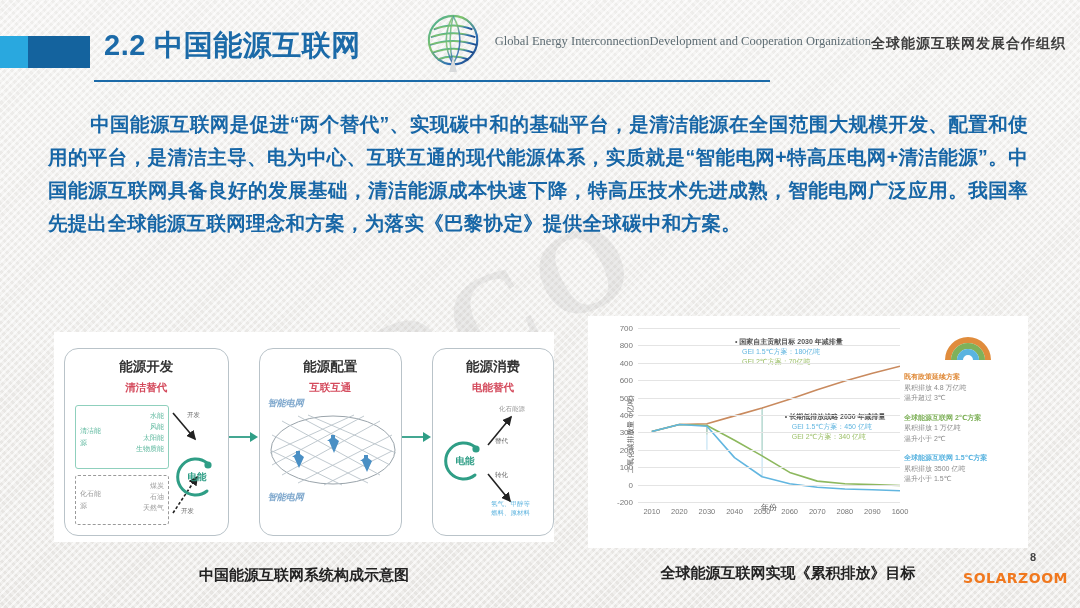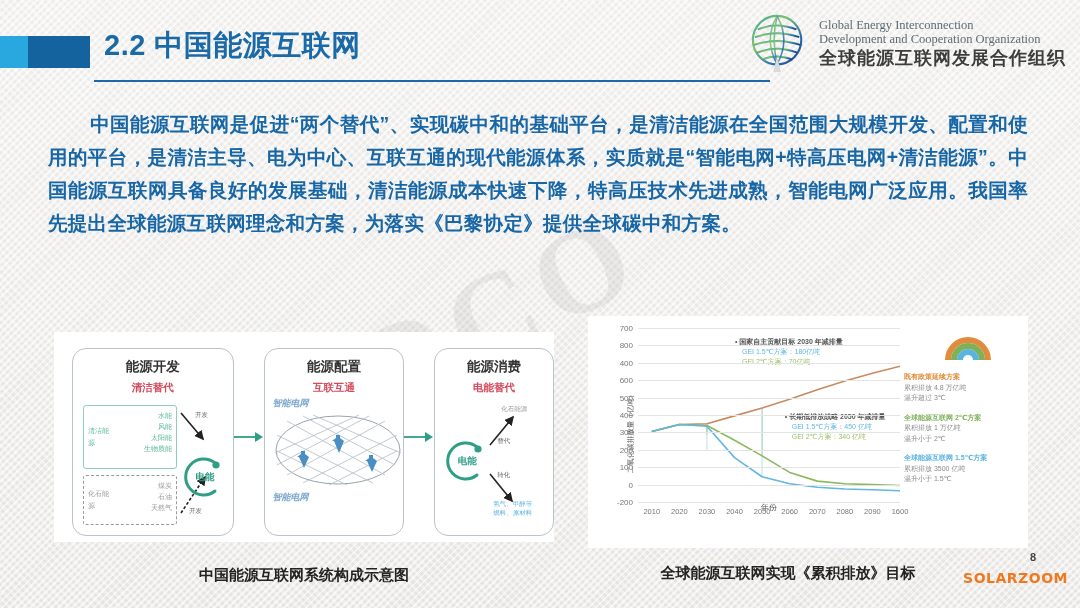--- a/index.html
+++ b/index.html
@@ -27,23 +27,23 @@
   .hdr-title{
     position:absolute;left:104px;top:26px;
     font-size:29px;font-weight:bold;color:#1b6aa8;letter-spacing:.5px;
     white-space:nowrap;
   }
   .hdr-rule{position:absolute;left:94px;top:80px;width:676px;height:2px;background:#1b6aa8;}
 
   
   .logo{position:absolute;right:14px;top:12px;display:flex;align-items:center;gap:9px;}
   .logo-globe{width:62px;height:62px;flex:none;}
-  .logo-text{display:flex;flex-direction:column;line-height:1.12;}
+  .logo-text{display:flex;line-height:1.12;}
   .logo-en{font-family:"Liberation Serif","DejaVu Serif",serif;font-size:12.5px;color:#5c6b72;white-space:nowrap;}
-  .logo-cn{font-size:18px;font-weight:bold;color:#3d3d3d;letter-spacing:1px;white-space:nowrap;margin-top:2px;text-align:right;}
+  .logo-cn{font-size:14px;font-weight:bold;color:#3d3d3d;letter-spacing:1px;white-space:nowrap;margin-top:2px;text-align:right;}
 
   
   .para{
     position:absolute;left:48px;top:108px;width:980px;
     font-size:19.5px;line-height:33px;color:#1766a6;font-weight:bold;
     text-align:justify;letter-spacing:.3px;
   }
   .para .ind{display:inline-block;width:42px;}
 
   
@@ -54,21 +54,21 @@
     transform:rotate(-27deg);pointer-events:none;z-index:1;
   }
 
   
   .figL{position:absolute;left:54px;top:332px;width:500px;height:210px;background:#ffffff;}
   .panels{position:absolute;inset:0;display:flex;align-items:center;gap:0;}
   .panel{
     position:relative;border:1.4px solid #b9c3c9;border-radius:14px;background:#fff;
     height:186px;margin-top:10px;
   }
-  .p1{width:168px;margin-left:18px;}
+  .p1{width:168px;margin-left:10px;}
   .p2{width:146px;}
   .p3{width:124px;}
   .p-title{text-align:center;font-size:13.5px;font-weight:bold;color:#333;margin-top:9px;}
   .p-sub{text-align:center;font-size:10.5px;font-weight:bold;color:#d44a5c;margin-top:5px;}
   .arrow-h{width:30px;display:flex;align-items:center;justify-content:center;}
   .arrow-h svg{display:block;}
 
   .src-box{
     position:absolute;left:10px;top:56px;width:92px;height:62px;
     border:1px solid #8fd0bd;border-radius:3px;

